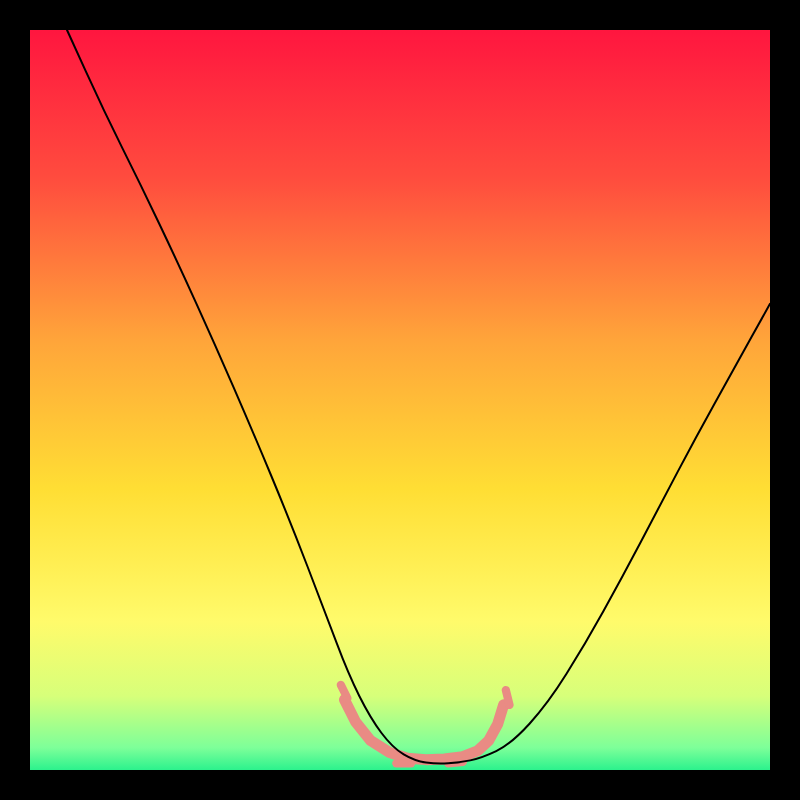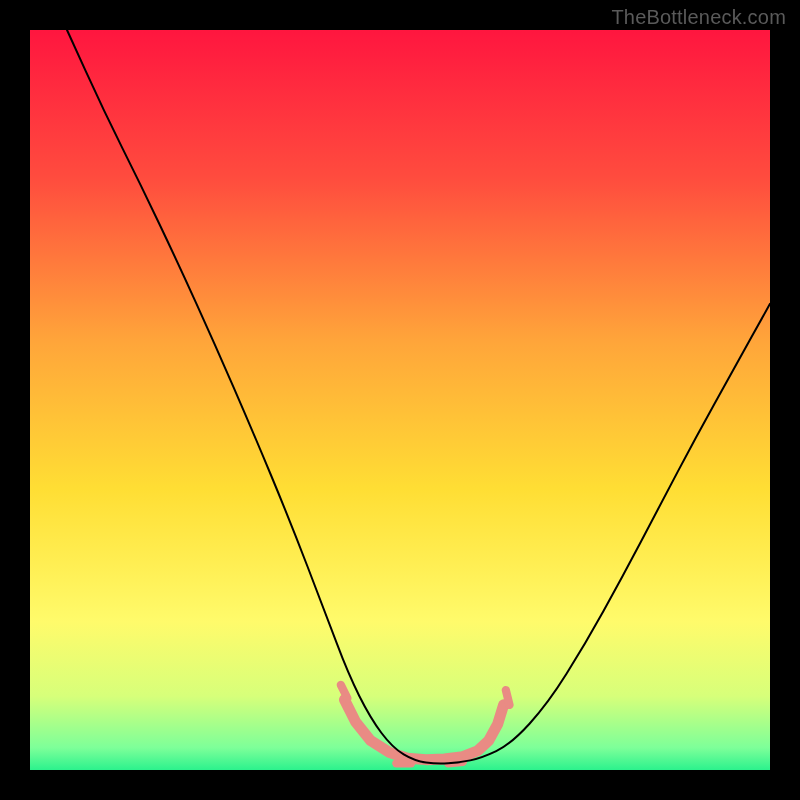--- a/index.html
+++ b/index.html
@@ -21,21 +21,20 @@
     font-size: 20px;
     font-weight: 400;
     letter-spacing: 0.2px;
   }
   svg { display: block; }
 </style>
 </head>
 <body>
 
 <div class="stage">
-  <div class="watermark">TheBottleneck.com</div>
   <svg id="chart-svg" width="800" height="800" viewBox="0 0 800 800">
       <defs>
         <linearGradient id="bg-grad" x1="0" y1="0" x2="0" y2="1">
           <stop offset="0%" stop-color="#ff163f"></stop>
           <stop offset="20%" stop-color="#ff4c3e"></stop>
           <stop offset="42%" stop-color="#ffa53a"></stop>
           <stop offset="62%" stop-color="#ffde34"></stop>
           <stop offset="80%" stop-color="#fffb6b"></stop>
           <stop offset="90%" stop-color="#d7ff7a"></stop>
           <stop offset="97%" stop-color="#7dff99"></stop>

